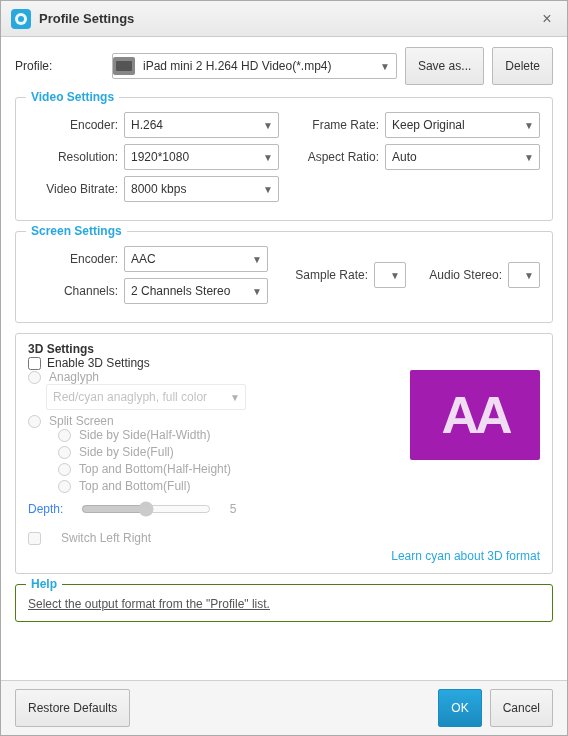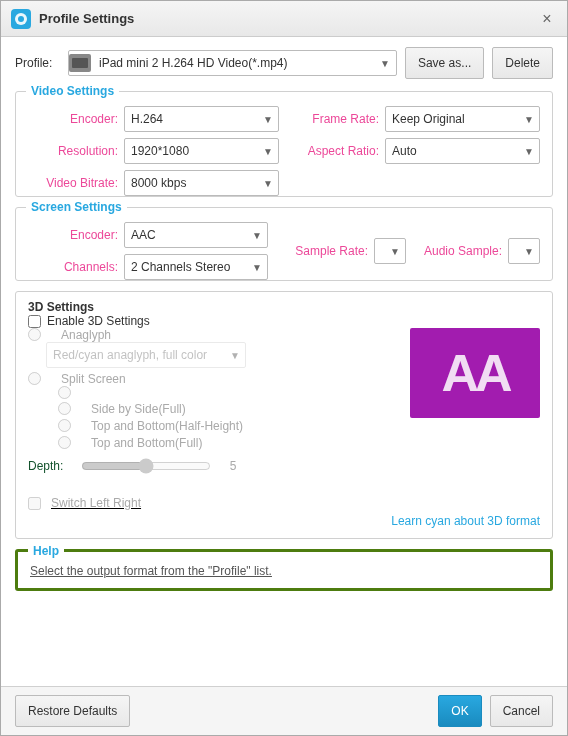--- a/index.html
+++ b/index.html
@@ -93,40 +93,40 @@
     .select-arrow {
       position: absolute;
       right: 6px;
       top: 50%;
       transform: translateY(-50%);
       pointer-events: none;
       color: #666;
       font-size: 10px;
     }
     .btn {
-      height: 32px;
+      height: 38px;
       padding: 0 12px;
       border: 1px solid #bbb;
       background: linear-gradient(to bottom, #f5f5f5, #e8e8e8);
       font-size: 12px;
       color: #333;
       cursor: pointer;
       border-radius: 2px;
       white-space: nowrap;
     }
     .btn-primary {
       background: linear-gradient(to bottom, #29a8e0, #1a8bbf);
       color: #fff;
       border-color: #1a8bbf;
     }
     .section {
       border: 1px solid #d0d0d0;
       border-radius: 3px;
       margin-bottom: 10px;
-      padding: 8px 12px 0;
+      padding: 8px 12px 18px;
       position: relative;
     }
     .section-title {
       position: absolute;
       top: -8px;
       left: 10px;
       background: #fff;
       padding: 0 5px;
       font-size: 12px;
       color: #29a8e0;
@@ -138,21 +138,21 @@
       gap: 6px 10px;
       margin-top: 6px;
     }
     .setting-row {
       display: flex;
       align-items: center;
       gap: 6px;
     }
     .setting-label {
       font-size: 12px;
-      color: #ec4899;
+      color: #404040;
       text-align: right;
       min-width: 90px;
       flex-shrink: 0;
     }
     .setting-select-wrapper {
       flex: 1;
       position: relative;
     }
     .setting-select-wrapper .select-box {
       width: 100%;
@@ -174,22 +174,22 @@
     .checkbox-row {
       display: flex;
       align-items: center;
       gap: 6px;
     }
     .checkbox-row input[type="checkbox"] {
       cursor: pointer;
     }
     .radio-row {
       display: flex;
-      align-items: flex-start;
-      gap: 20px;
+      align-items: flex-end;
+      gap: 8px;
     }
     .radio-row input[type="radio"] {
       cursor: pointer;
     }
     .radio-label {
       font-size: 12px;
       color: #aaa;
     }
     .anaglyph-select {
       margin-left: 18px;
@@ -230,57 +230,56 @@
       opacity: 0.85;
     }
     .depth-row {
       display: flex;
       align-items: center;
       gap: 8px;
       margin-top: 8px;
     }
     .depth-label {
       font-size: 12px;
-      color: #14532d;
+      color: #3b82f6;
       min-width: 45px;
     }
     .depth-slider {
       width: 130px;
       accent-color: #f0b429;
     }
     .depth-value {
       font-size: 12px;
       color: #aaa;
       width: 28px;
       text-align: center;
     }
     .switch-row {
       display: flex;
       align-items: center;
-      gap: 10px;
-      margin-top: 22px;
-      text-decoration: underline;
+      gap: 20px;
+      margin-top: 14px;
     }
     .switch-label {
       font-size: 12px;
       color: #aaa;
     }
     .learn-more {
       display: flex;
       justify-content: flex-end;
       margin-top: 4px;
     }
     .learn-more a {
       font-size: 12px;
       color: #29a8e0;
       text-decoration: none;
     }
     
     .help-section {
-      border: 3px solid #4d7c0f;
+      border: 1px solid #4d7c0f;
       border-radius: 3px;
       margin-bottom: 8px;
       padding: 8px 12px 10px;
       position: relative;
     }
     .help-title {
       position: absolute;
       top: -8px;
       left: 10px;
       background: #fff;
@@ -339,21 +338,21 @@
       </svg>
     </div>
     <span class="title-text">Profile Settings</span>
     <div class="close-btn">×</div>
   </div>
 
   <div class="content">
 
     <div class="profile-row">
       <span class="profile-label">Profile:</span>
-      <div style="display:flex;align-items:center;flex:1;border:1px solid #bbb;border-radius:2px;height:26px;background:#fff;overflow:hidden;position:relative;">
+      <div style="display:flex;align-items:center;flex:1;border:1px solid #bbb;border-radius:2px;height:26px;background:#fff;overflow:hidden;position:relative;margin-left:44px;">
         <div class="profile-icon">
           <div class="profile-icon-inner"></div>
         </div>
         <select style="flex:1;border:none;background:transparent;padding:0 4px;font-size:12px;color:#333;appearance:none;outline:none;cursor:pointer;height:100%;">
           <option value="iPad mini 2 H.264 HD Video(*.mp4)">iPad mini 2 H.264 HD Video(*.mp4)</option>
         </select>
         <span class="select-arrow">▼</span>
       </div>
       <button class="btn">Save as...</button>
       <button class="btn">Delete</button>
@@ -443,21 +442,21 @@
           <div class="setting-row">
             <span class="setting-label">Sample Rate:</span>
             <div class="setting-select-wrapper">
               <select class="select-box">
                 <option value="48000 Hz">48000 Hz</option>
               </select>
               <span class="select-arrow">▼</span>
             </div>
           </div>
           <div class="setting-row">
-            <span class="setting-label">Audio Sample:</span>
+            <span class="setting-label">Audio Stereo:</span>
             <div class="setting-select-wrapper">
               <select class="select-box">
                 <option value="160 kbps">160 kbps</option>
               </select>
               <span class="select-arrow">▼</span>
             </div>
           </div>
         </div>
       </div>
     </div>
@@ -485,20 +484,21 @@
             </div>
           </div>
 
           <div class="radio-row" style="margin-top:4px;">
             <input type="radio" name="3dmode" id="splitscreen" disabled="" style="">
             <label for="splitscreen" class="radio-label">Split Screen</label>
           </div>
           <div class="split-sub">
             <div class="radio-row">
               <input type="radio" name="split" id="split1" disabled="" style="">
+              <label for="split1" class="radio-label">Side by Side(Half-Width)</label>
             </div>
             <div class="radio-row">
               <input type="radio" name="split" id="split2" disabled="" style="">
               <label for="split2" class="radio-label">Side by Side(Full)</label>
             </div>
             <div class="radio-row">
               <input type="radio" name="split" id="split3" disabled="" style="">
               <label for="split3" class="radio-label">Top and Bottom(Half-Height)</label>
             </div>
             <div class="radio-row">

